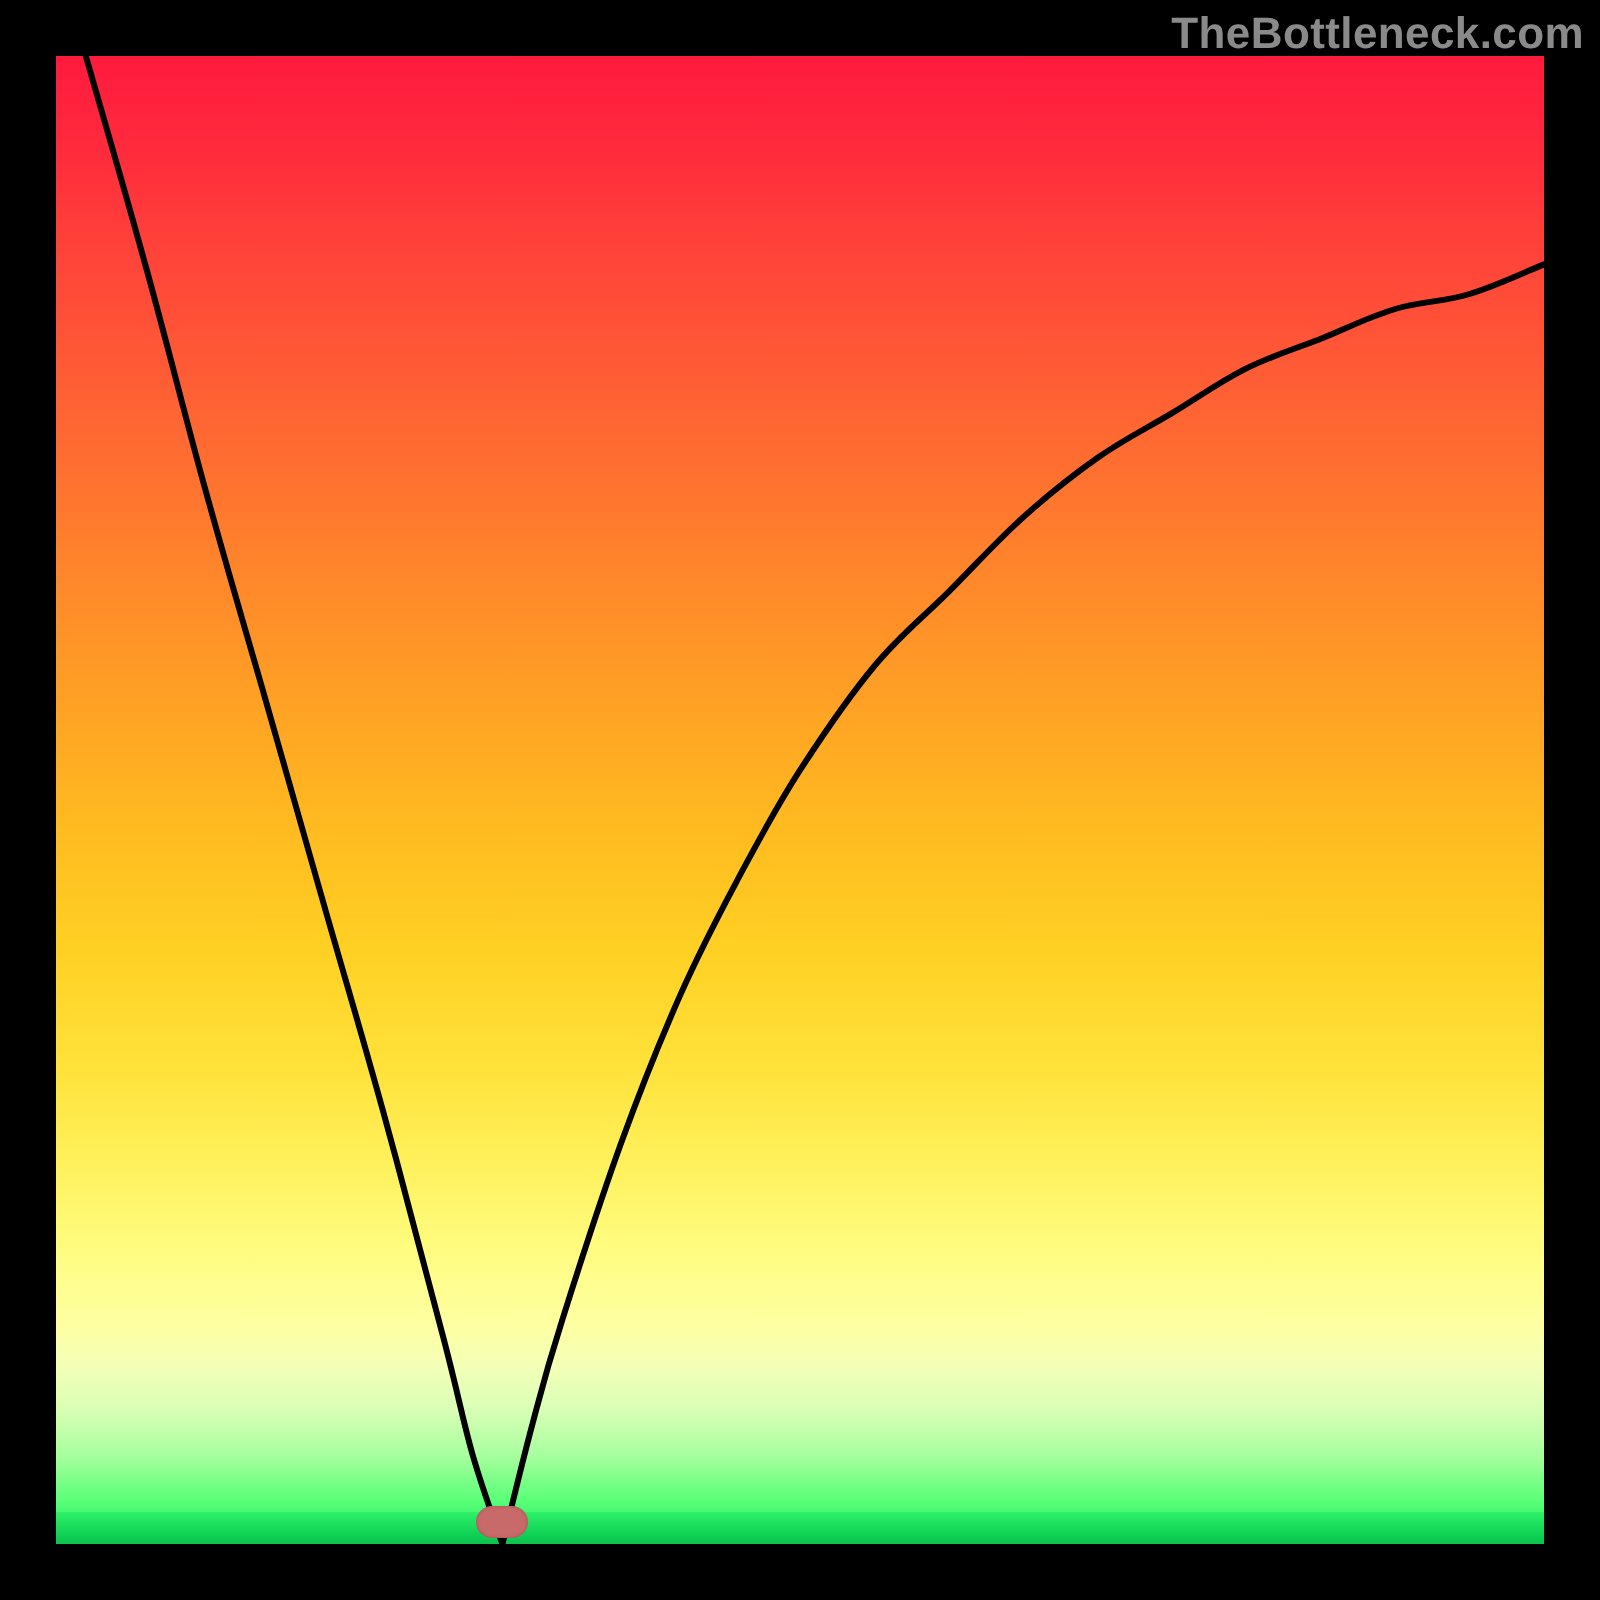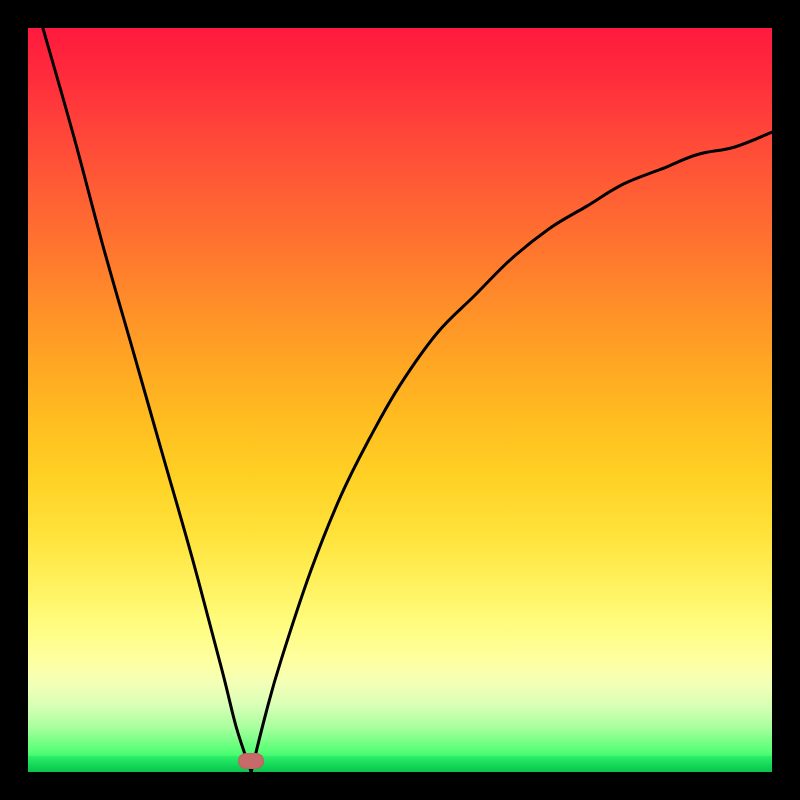--- a/index.html
+++ b/index.html
@@ -81,20 +81,21 @@
     height: 16px;
     border-radius: 8px / 8px;
     background: #c96a6a;
     box-shadow: inset 0 0 2px rgba(0,0,0,0.2);
   }
 </style>
 </head>
 <body>
 
 <div class="frame">
+  <div class="watermark">TheBottleneck.com</div>
 
   <div class="plot-area">
     <div class="gradient"></div>
     <div class="green-strip"></div>
 
     <svg class="curve" viewBox="0 0 744 744" preserveAspectRatio="none">
       <path id="curve-left" fill="none" stroke="#000" stroke-width="3" stroke-linecap="round" d="M 14.9 0.0 C 20.2 18.7, 33.9 65.3, 44.6 104.2 C 55.4 143.0, 63.7 176.9, 74.4 215.8 C 85.1 254.6, 93.4 282.4, 104.2 319.9 C 114.9 357.4, 123.2 386.6, 133.9 424.1 C 144.6 461.6, 153.0 489.4, 163.7 528.2 C 174.4 567.1, 185.4 609.0, 193.4 639.8 C 201.5 670.6, 203.0 680.6, 208.3 699.4 C 213.7 718.1, 220.5 736.0, 223.2 744.0"></path>
       <path id="curve-right" fill="none" stroke="#000" stroke-width="3" stroke-linecap="round" d="M 223.2 744.0 C 225.9 733.3, 232.7 704.6, 238.1 684.5 C 243.4 664.4, 244.9 657.8, 253.0 632.4 C 261.0 607.0, 272.0 572.6, 282.7 543.1 C 293.4 513.7, 301.8 492.8, 312.5 468.7 C 323.2 444.6, 331.5 429.3, 342.2 409.2 C 353.0 389.1, 359.9 375.9, 372.0 357.1 C 384.1 338.4, 395.8 321.1, 409.2 305.0 C 422.6 289.0, 433.0 281.2, 446.4 267.8 C 459.8 254.4, 470.2 242.7, 483.6 230.6 C 497.0 218.6, 507.4 210.3, 520.8 200.9 C 534.2 191.5, 544.6 186.6, 558.0 178.6 C 571.4 170.5, 581.8 162.9, 595.2 156.2 C 608.6 149.5, 619.0 146.7, 632.4 141.4 C 645.8 136.0, 656.2 130.5, 669.6 126.5 C 683.0 122.5, 693.4 123.1, 706.8 119.0 C 720.2 115.0, 737.3 106.8, 744.0 104.2"></path>
     </svg>
 

